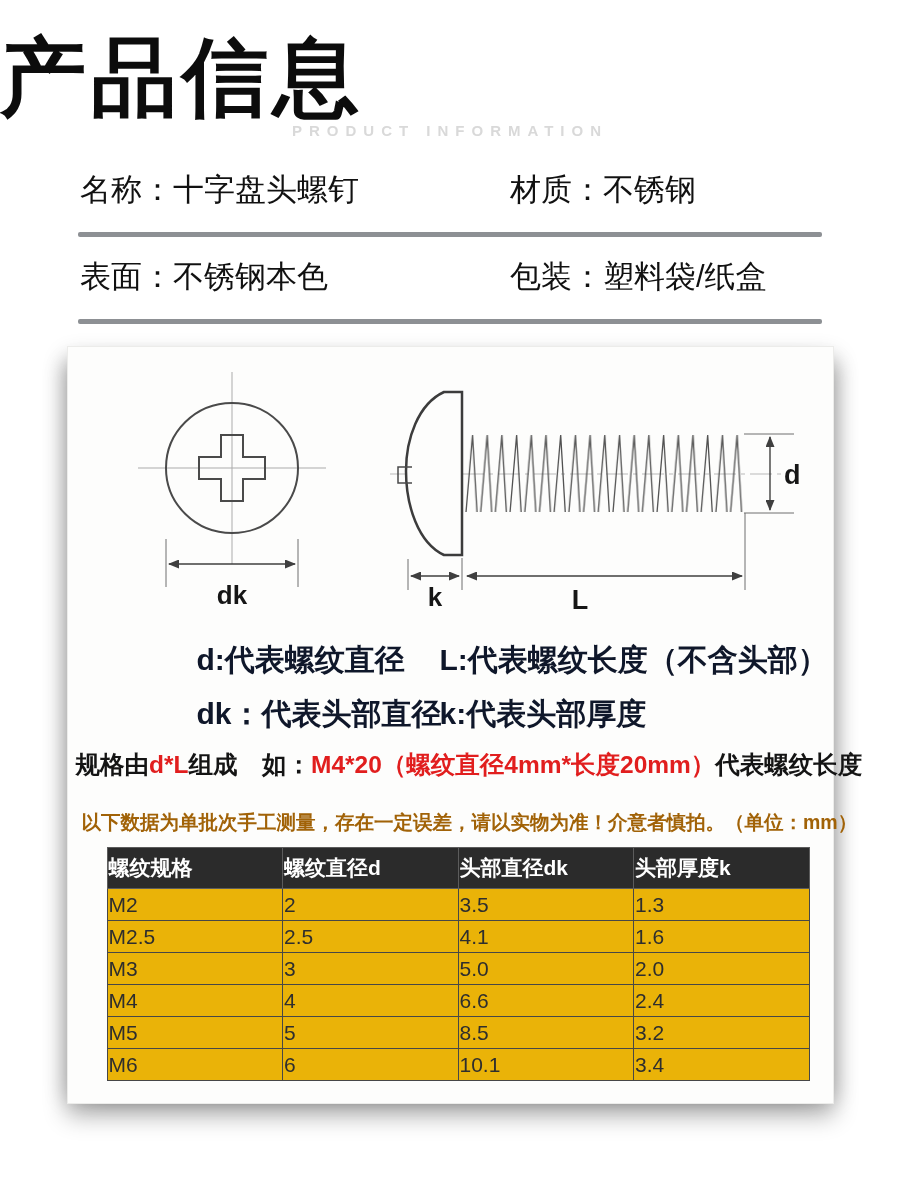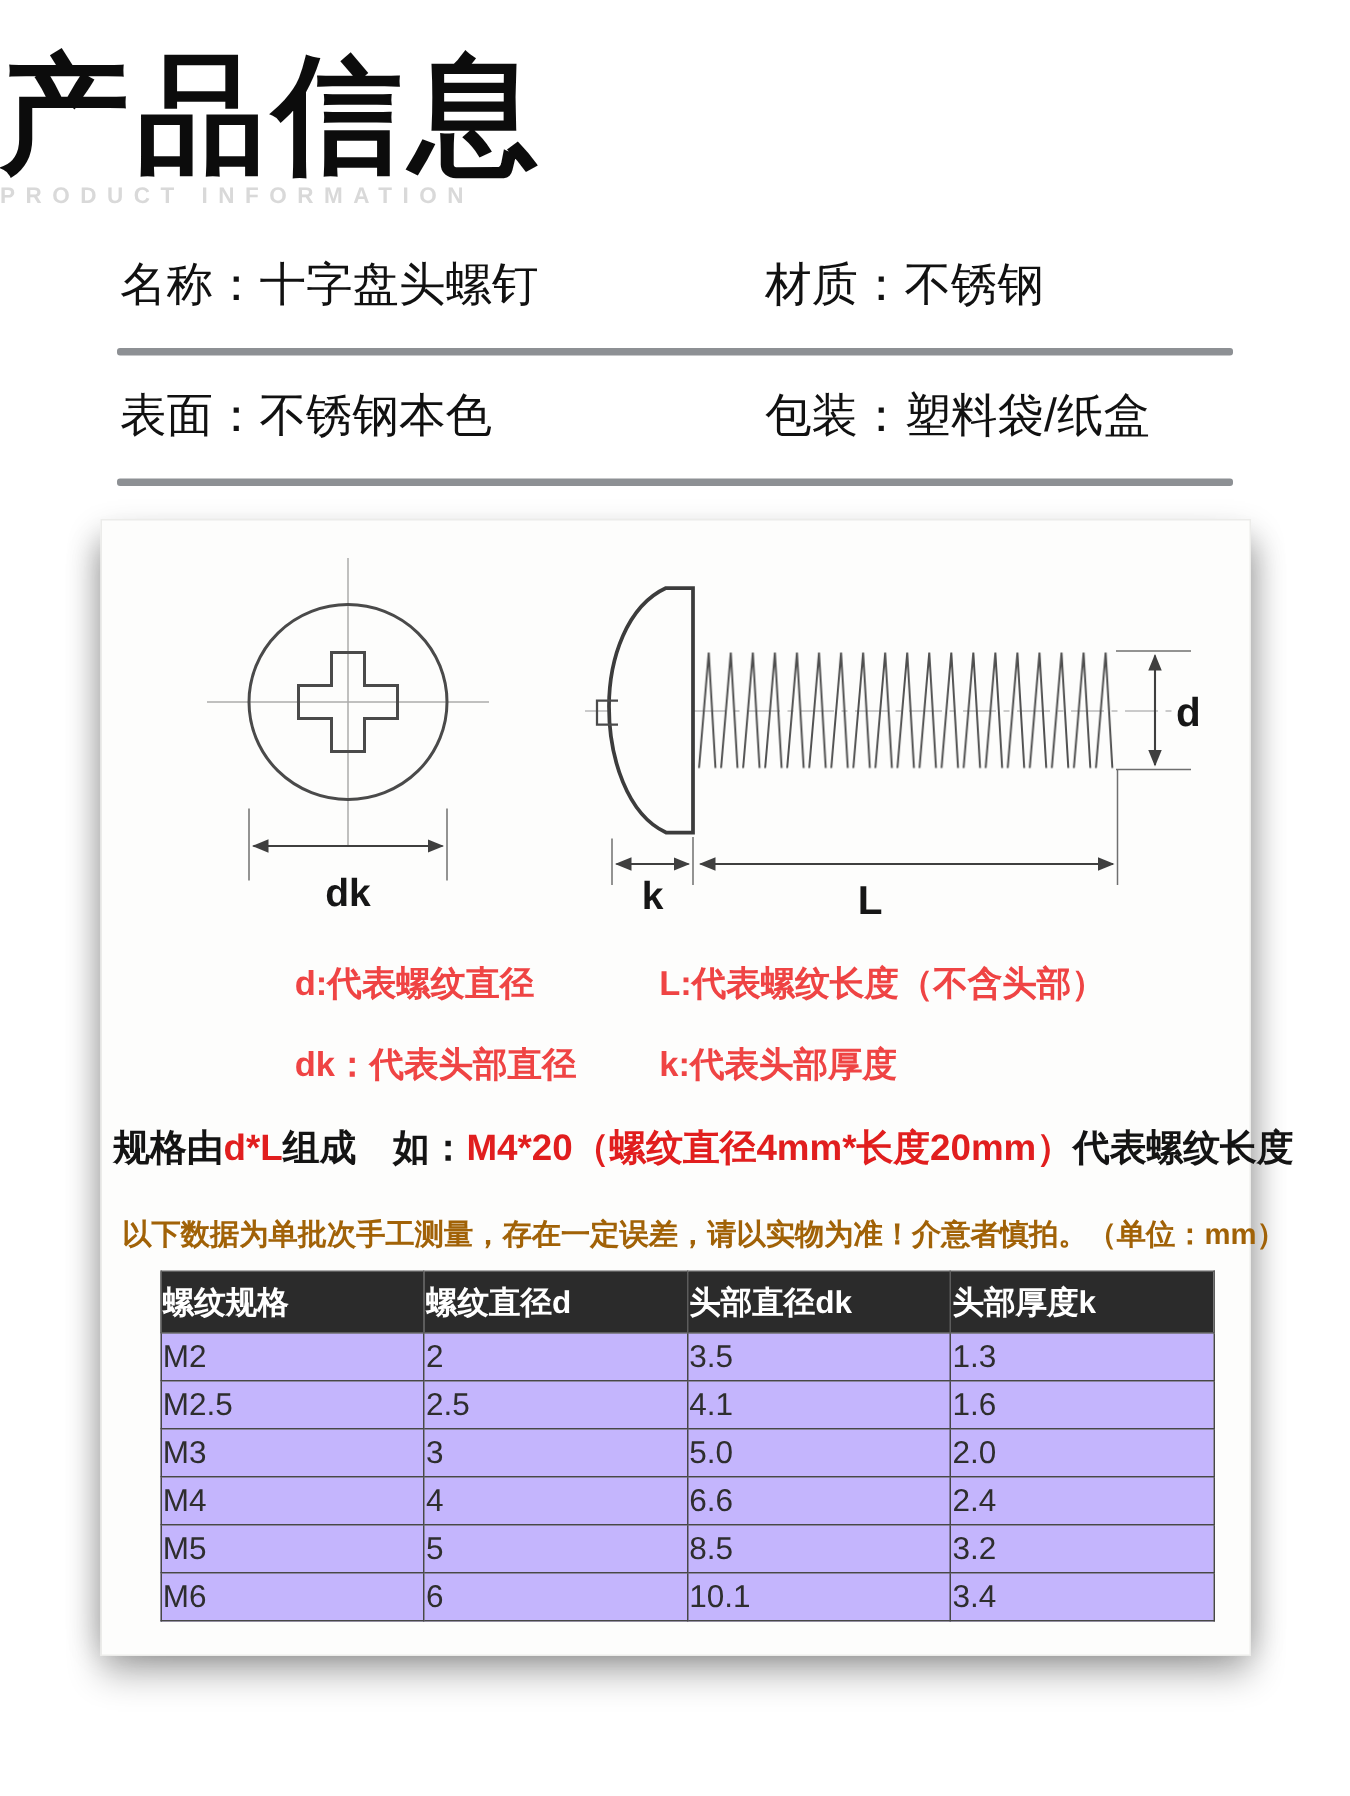--- a/index.html
+++ b/index.html
@@ -14,20 +14,21 @@
   
   .page-title {
     margin-top:32px;
     font-size:86px;
     line-height:1.05;
     font-weight:900;
     letter-spacing:5px;
     color:#0c0c0c;
   }
   .page-subtitle {
+    text-align:center;
     font-size:15px;
     font-weight:600;
     letter-spacing:7px;
     color:#d9d9d9;
     margin-top:0px;
   }
   
   .info-section { margin-top:30px; }
   .info-row {
     position:relative;
@@ -59,23 +60,23 @@
       -14px 6px 20px -12px rgba(0,0,0,0.22);
     padding-bottom:22px;
   }
   .diagram-svg { display:block; }
   
   .legend { margin-top:0px; }
   .legend-row {
     position:relative;
     height:30px;
     margin-bottom:24px;
-    font-size:23px;
-    font-weight:700;
-    color:#ef4444;
+    font-size:30px;
+    font-weight:700;
+    color:#0f172a;
     white-space:nowrap;
   }
   .legend-row .c1 { position:absolute; left:129px; }
   .legend-row .c2 { position:absolute; left:372px;text-align:center; }
   
   .spec-line {
     margin-top:14px;
     padding-left:8px;
     font-size:24.5px;
     font-weight:700;
@@ -107,21 +108,21 @@
     font-weight:700;
     height:38px;
     border:1.6px solid #5c5c5c;
   }
   .spec-table td {
     font-size:21px;
     font-weight:400;
     color:#2e2e2e;
     height:29px;
     border:1.6px solid #474747;
-    background:#c4b5fd;
+    background:#eab308;
   }
 </style>
 </head>
 <body>
 
 <div class="page-title">产品信息</div>
 <div class="page-subtitle">PRODUCT INFORMATION</div>
 
 <div class="info-section">
   <div class="info-row">

